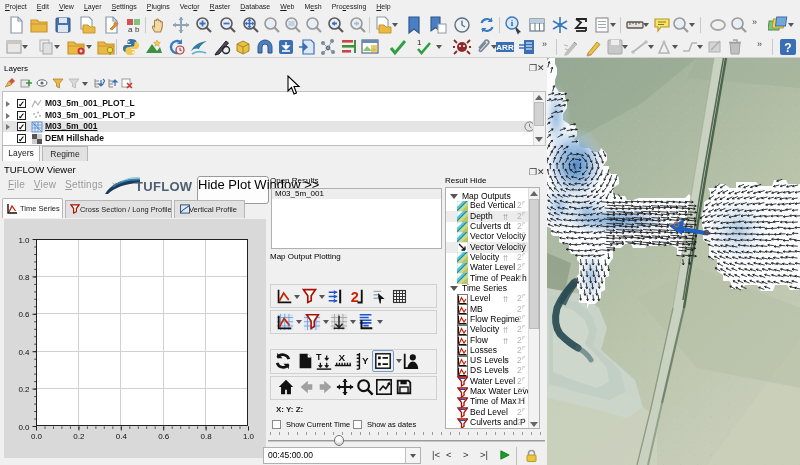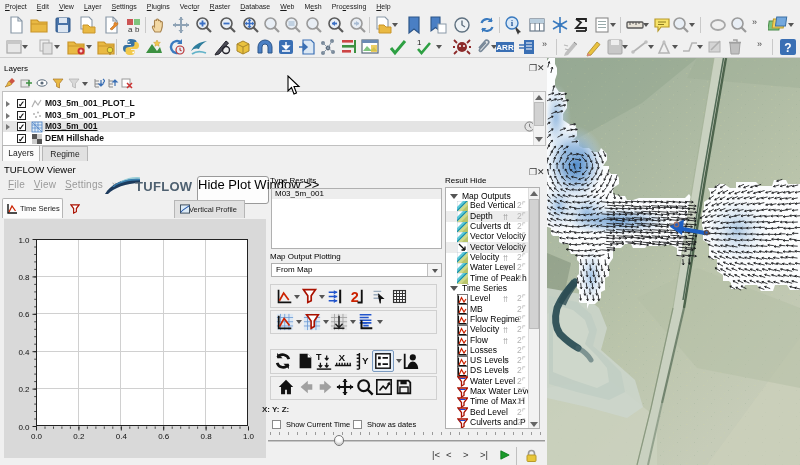--- a/index.html
+++ b/index.html
@@ -468,20 +468,21 @@
 <svg class="abs" style="left:104px;top:14px;width:95px;height:22px" viewBox="0 0 95 22">
 <path d="M1 19 C8 8, 20 3, 36 5 L36 8 C22 8, 10 13, 4 19 Z" fill="#1c3a5c"></path>
 <path d="M8 12 C16 5, 26 2.5, 36 3.5 L36 5.2 C24 5.2, 14 8, 10 12 Z" fill="#3a7fae"></path>
 <path d="M16 6.5 C24 2.5, 30 1.5, 36 2.3 L36 3.4 C27 3.4, 21 4.4, 18 6.5 Z" fill="#9cd0d8"></path>
 <text x="31" y="16" font-family="Liberation Sans" font-size="13" font-weight="bold" fill="#4e6070" letter-spacing="0.3">TUFLOW</text>
 </svg>
 <div class="btn" style="left:197px;top:15px;width:72px;height:28px;line-height:16px;border-radius:3px;font-size:13px;white-space:nowrap">Hide Plot Window &gt;&gt;</div>
 
 <div class="tabbar" style="left:0;top:37px;width:270px;height:20px;font-size:9.5px">
   <div class="tab act" style="left:2px;width:61px;height:20px;line-height:19px;border-radius:2px 2px 0 0;font-size:7.5px;padding-left:17px">Time Series</div>
+  <div class="tab" style="left:65px;width:107px;height:18px;top:2px;line-height:17px;font-size:7.4px;padding-left:14px">Cross Section / Long Profile</div>
   <div class="tab" style="left:174px;width:71px;height:18px;top:2px;line-height:17px;font-size:7.5px;padding-left:14px">Vertical Profile</div>
   <svg style="position:absolute;left:7px;top:5px;width:11px;height:11px" viewBox="0 0 11 11">
           <path d="M1 1v9h9" stroke="#111" stroke-width="1.4" fill="none"></path>
           <path d="M2 9l3-6 3.5 5" fill="none" stroke="#cc2200" stroke-width="1.3"></path>
         </svg>
   <svg style="position:absolute;left:70px;top:6px;width:10px;height:10px" viewBox="0 0 11 11">
           <path d="M1 1l3 4v5l3-1.5V5l3-4z" fill="#fff" stroke="#aa1100" stroke-width="1.3"></path>
         </svg>
   <svg style="position:absolute;left:180px;top:6px;width:10px;height:10px" viewBox="0 0 11 11">
           <rect x="0.5" y="1" width="10" height="9" fill="#dcebf7" stroke="#345"></rect>
@@ -568,30 +569,25 @@
           <path d="M32.5 42.9h-2.3" stroke="#222" stroke-width="0.8"></path>
           <path d="M227.5 207.5v2.3" stroke="#222" stroke-width="0.8"></path>
           <path d="M32.5 35.5h-2.3" stroke="#222" stroke-width="0.8"></path>
           <path d="M236.0 207.5v2.3" stroke="#222" stroke-width="0.8"></path>
           <path d="M32.5 28.0h-2.3" stroke="#222" stroke-width="0.8"></path>
           <path d="M244.5 207.5v2.3" stroke="#222" stroke-width="0.8"></path>
           <path d="M32.5 20.5h-2.3" stroke="#222" stroke-width="0.8"></path>
   </svg>
 </div>
 
-<div class="lbl" style="left:270px;top:15px">Type Results</div>
+<div class="lbl" style="left:270px;top:15px">Open Results</div>
 <div class="inbox" style="left:271px;top:27px;width:171px;height:61px;font-size:8px">
   <div style="background:#ededed;padding:0 3px;height:10px;line-height:10px">M03_5m_001</div>
 </div>
 <div class="lbl" style="left:270px;top:91px">Map Output Plotting</div>
-<div class="inbox" style="left:271px;top:102px;width:171px;height:14px;font-size:8px">
-  <span style="position:absolute;left:4px;top:1px">From Map</span>
-  <div style="position:absolute;right:0;top:0;width:14px;height:12px;border-left:1px solid #c0c0c0;background:#f4f4f4"></div>
-  <div class="dd" style="right:3px;left:auto;top:5px;position:absolute"></div>
-</div>
 <div class="gb" style="left:270px;top:123px;width:167px;height:24px"></div>
       <svg class="abs" style="left:276px;top:127px;width:17px;height:17px" viewBox="0 0 20 20">
         <path d="M3 2v15h15" stroke="#111" stroke-width="2" fill="none"></path>
         <path d="M4 15l5-9 6 8" fill="none" stroke="#cc2200" stroke-width="2"></path>
       </svg>
       <div class="dd" style="left:294px;top:134px"></div>
       <svg class="abs" style="left:301px;top:127px;width:17px;height:17px" viewBox="0 0 20 20">
         <path d="M3 2l5 7v8l4-2V9l5-7z" fill="#fff" stroke="#aa1100" stroke-width="2"></path>
       </svg>
       <div class="dd" style="left:319px;top:134px"></div>
@@ -697,30 +693,35 @@
       <svg class="abs" style="left:375px;top:217px;width:18px;height:18px" viewBox="0 0 20 20">
         <rect x="2" y="2" width="16" height="16" fill="none" stroke="#111" stroke-width="1.8"></rect>
         <path d="M5 14l4-5 3 3 4-6" fill="none" stroke="#111" stroke-width="1.8"></path>
         <path d="M16 4l1.5 4L13 7z" fill="#111"></path>
       </svg>
       <svg class="abs" style="left:395px;top:217px;width:18px;height:18px" viewBox="0 0 20 20">
         <path d="M3 3h12l2 2v12H3z" fill="none" stroke="#111" stroke-width="2"></path>
         <rect x="6" y="3" width="7" height="4" fill="#111"></rect>
         <rect x="5.5" y="10" width="9" height="7" fill="none" stroke="#111" stroke-width="1.6"></rect>
       </svg>
-<div class="lbl" style="left:262px;top:244px;font-weight:bold;color:#222">X: Y: Z:</div>
+<div class="lbl" style="left:276px;top:244px;font-weight:bold;color:#222">X: Y: Z:</div>
 <div class="abs" style="left:272px;top:259px;width:9px;height:9px;border:1px solid #8a8a8a;background:#fff"></div>
 <div class="lbl" style="left:286px;top:259px;font-size:7.5px">Show Current Time</div>
 <div class="abs" style="left:353px;top:259px;width:9px;height:9px;border:1px solid #8a8a8a;background:#fff"></div>
 <div class="lbl" style="left:367px;top:259px;font-size:7.5px">Show as dates</div>
 
 <div class="abs" style="left:270px;top:271px;width:275px;height:3px;background:repeating-linear-gradient(to right,#9a9a9a 0 1px,transparent 1px 9px)"></div>
 <div class="abs" style="left:268px;top:279px;width:277px;height:2px;background:#c6c6c6;border-top:1px solid #9a9a9a"></div>
 <div class="abs" style="left:334px;top:274px;width:10px;height:11px;border-radius:5px;background:#fdfdfd;border:1px solid #777;box-shadow:inset 0 -2px 2px #ccc"></div>
 
+<div class="inbox" style="left:263px;top:286px;width:158px;height:17px;font-size:8.5px">
+  <span style="position:absolute;left:4px;top:2px">00:45:00.00</span>
+  <div style="position:absolute;right:0;top:0;width:15px;height:15px;border-left:1px solid #c0c0c0;background:#f4f4f4"></div>
+  <div class="dd" style="right:4px;left:auto;top:6px;position:absolute"></div>
+</div>
 <div class="abs" style="left:430px;top:288px;width:120px;height:16px;font-size:9.5px;color:#333">
   <span style="position:absolute;left:2px">|&lt;</span>
   <span style="position:absolute;left:16px">&lt;</span>
   <span style="position:absolute;left:33px">&gt;</span>
   <span style="position:absolute;left:50px">&gt;|</span>
   <svg style="position:absolute;left:70px;top:1px;width:10px;height:10px" viewBox="0 0 12 12">
           <path d="M1 1l10 5-10 5z" fill="#1a9a2a" stroke="#0a7a1a"></path>
         </svg>
   <div style="position:absolute;left:86px;top:-2px;width:1px;height:18px;background:#c0c0c0"></div>
   <svg style="position:absolute;left:95px;top:0;width:13px;height:14px" viewBox="0 0 13 14">

